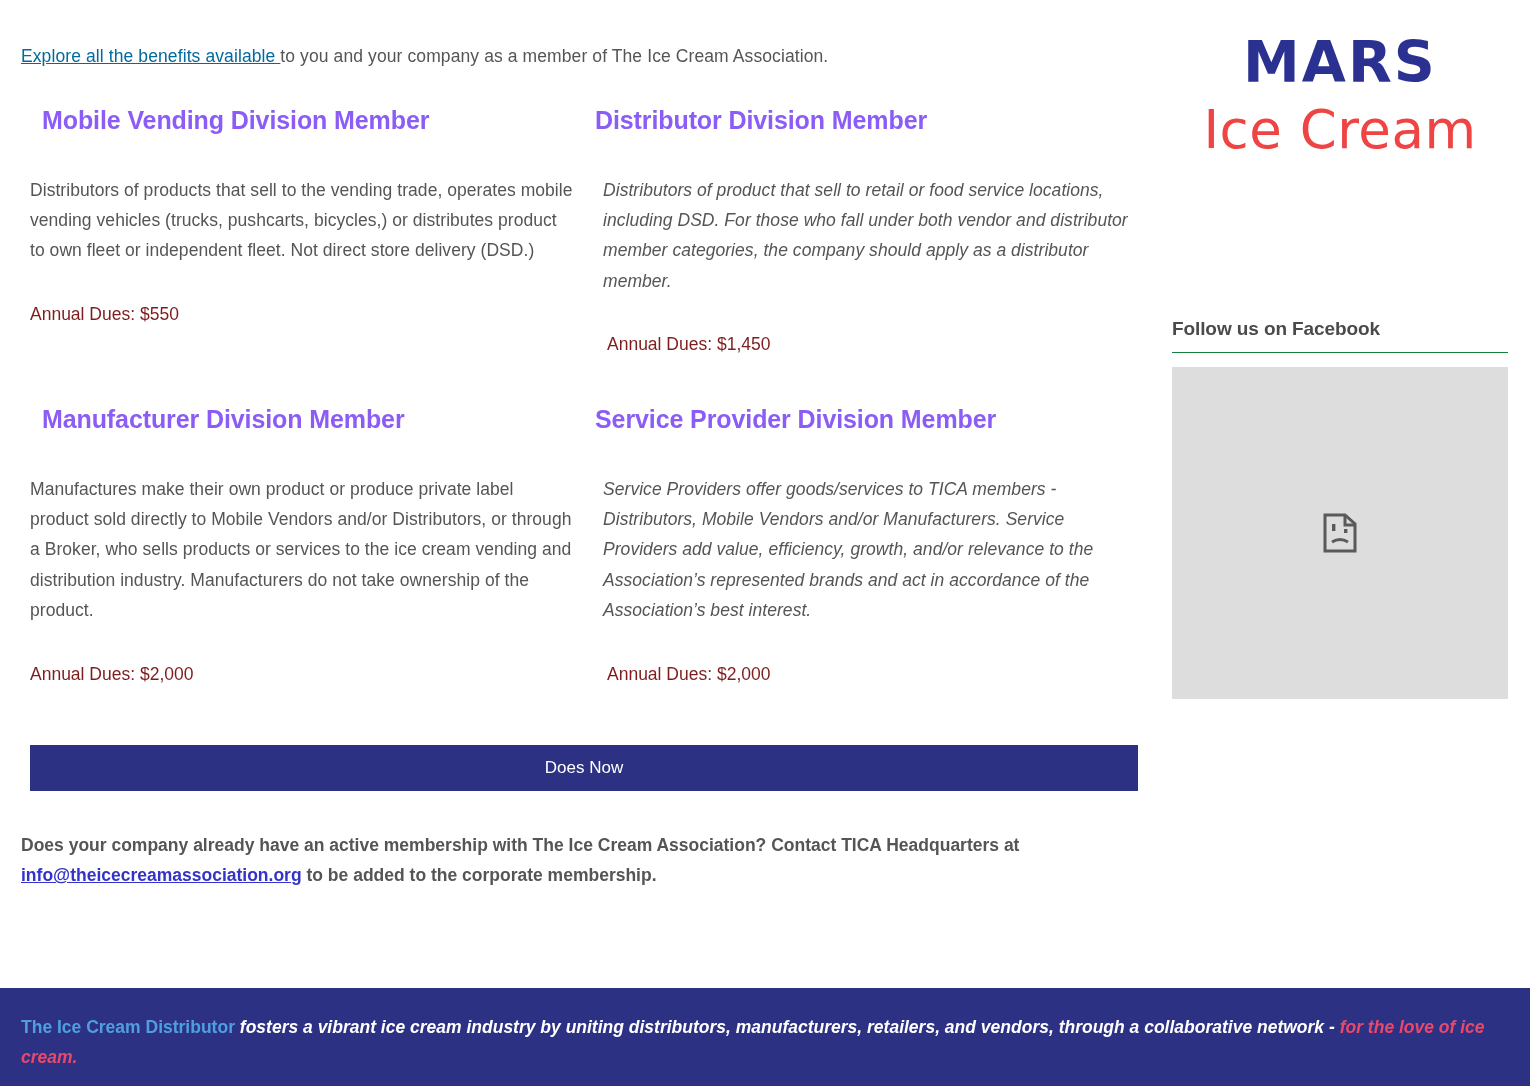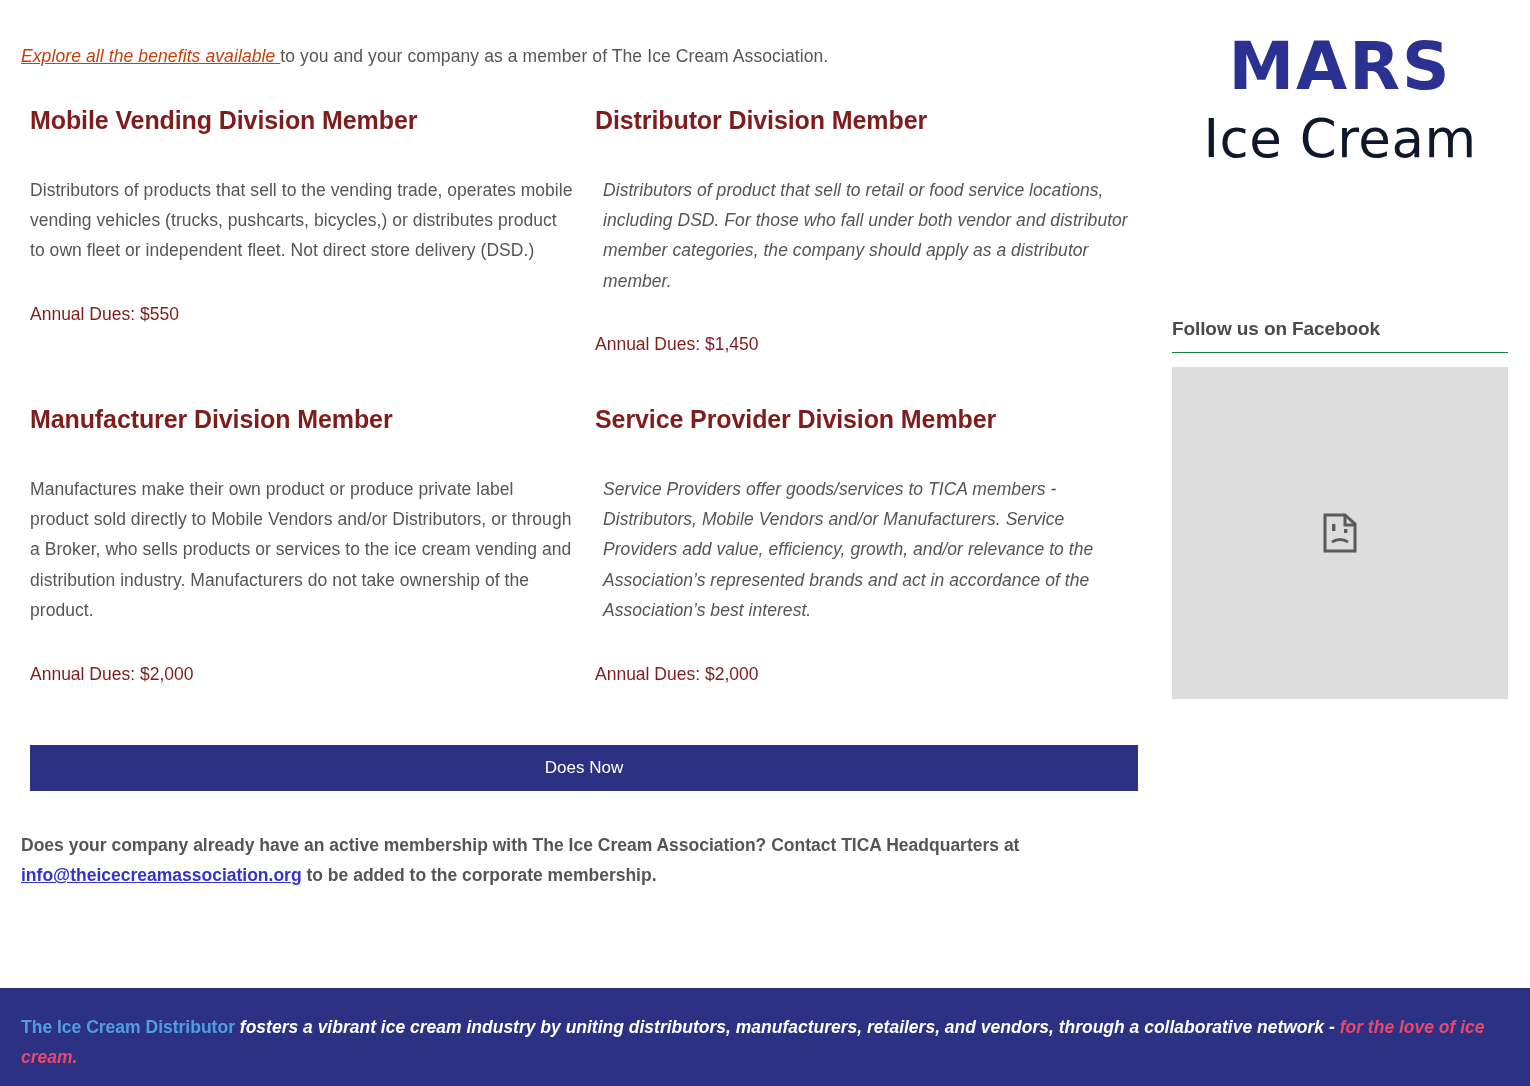--- a/index.html
+++ b/index.html
@@ -31,64 +31,63 @@
   }
 
   .intro {
     font-size: 17.5px;
     line-height: 1.5;
     color: #555555;
     margin-top: 43px;
     letter-spacing: 0.1px;
   }
   .intro a {
-    color: #c2410c;
+    color: #0369a1;
     text-decoration: underline;
-    font-style: italic;
   }
 
   .grid {
     display: flex;
     flex-wrap: wrap;
     margin-top: 36px;
   }
   .cell {
     width: 565px;
     box-sizing: border-box;
     padding-right: 10px;
   }
   .cell.col2 { padding-left: 9px; padding-right: 20px; }
   .cell.row2 { margin-top: 46px; }
 
   .card-title {
     font-size: 25px;
     font-weight: bold;
-    color: #7f1d1d;
+    color: #8b5cf6;
     line-height: 1.25;
-    margin: 0 0 38px 9px;
+    margin: 0 0 38px 21px;
     letter-spacing: -0.1px;
   }
   .col2 .card-title { margin-left: 0; }
 
   .card-body {
     font-size: 17.5px;
     line-height: 1.74;
     color: #555555;
     margin: 0 0 0 9px;
     letter-spacing: 0.05px;
   }
   .col2 .card-body { margin-left: 8px; font-style: italic; }
 
   .card-dues {
     font-size: 17.5px;
     line-height: 1.6;
     color: #7f1d1d;
     margin: 34px 0 0 9px;
   }
-  .col2 .card-dues { margin-left: 0; }
+  .col2 .card-dues { margin-left: 12px; }
 
   .join-wrap {
     margin-top: 57px;
     margin-left: 9px;
   }
   .join-button {
     display: block;
     width: 1108px;
     height: 46px;
     line-height: 46px;
@@ -125,30 +124,30 @@
 
   .logo-block {
     margin-top: 34px;
     height: 190px;
     text-align: center;
     position: relative;
   }
   .logo-mars {
     font-family: "DejaVu Sans", sans-serif;
     font-weight: bold;
-    font-size: 66px;
+    font-size: 57px;
     letter-spacing: 2px;
     color: #2b3190;
     line-height: 1;
     margin: 0;
   }
   .logo-sub {
     font-family: "DejaVu Sans", sans-serif;
     font-size: 53px;
-    color: #0f172a;
+    color: #ef4444;
     line-height: 1;
     margin: 12px 0 0 0;
     letter-spacing: 0.5px;
   }
 
   .fb-heading {
     font-size: 19px;
     font-weight: bold;
     color: #4a4a4a;
     margin: 94px 0 0 0;

